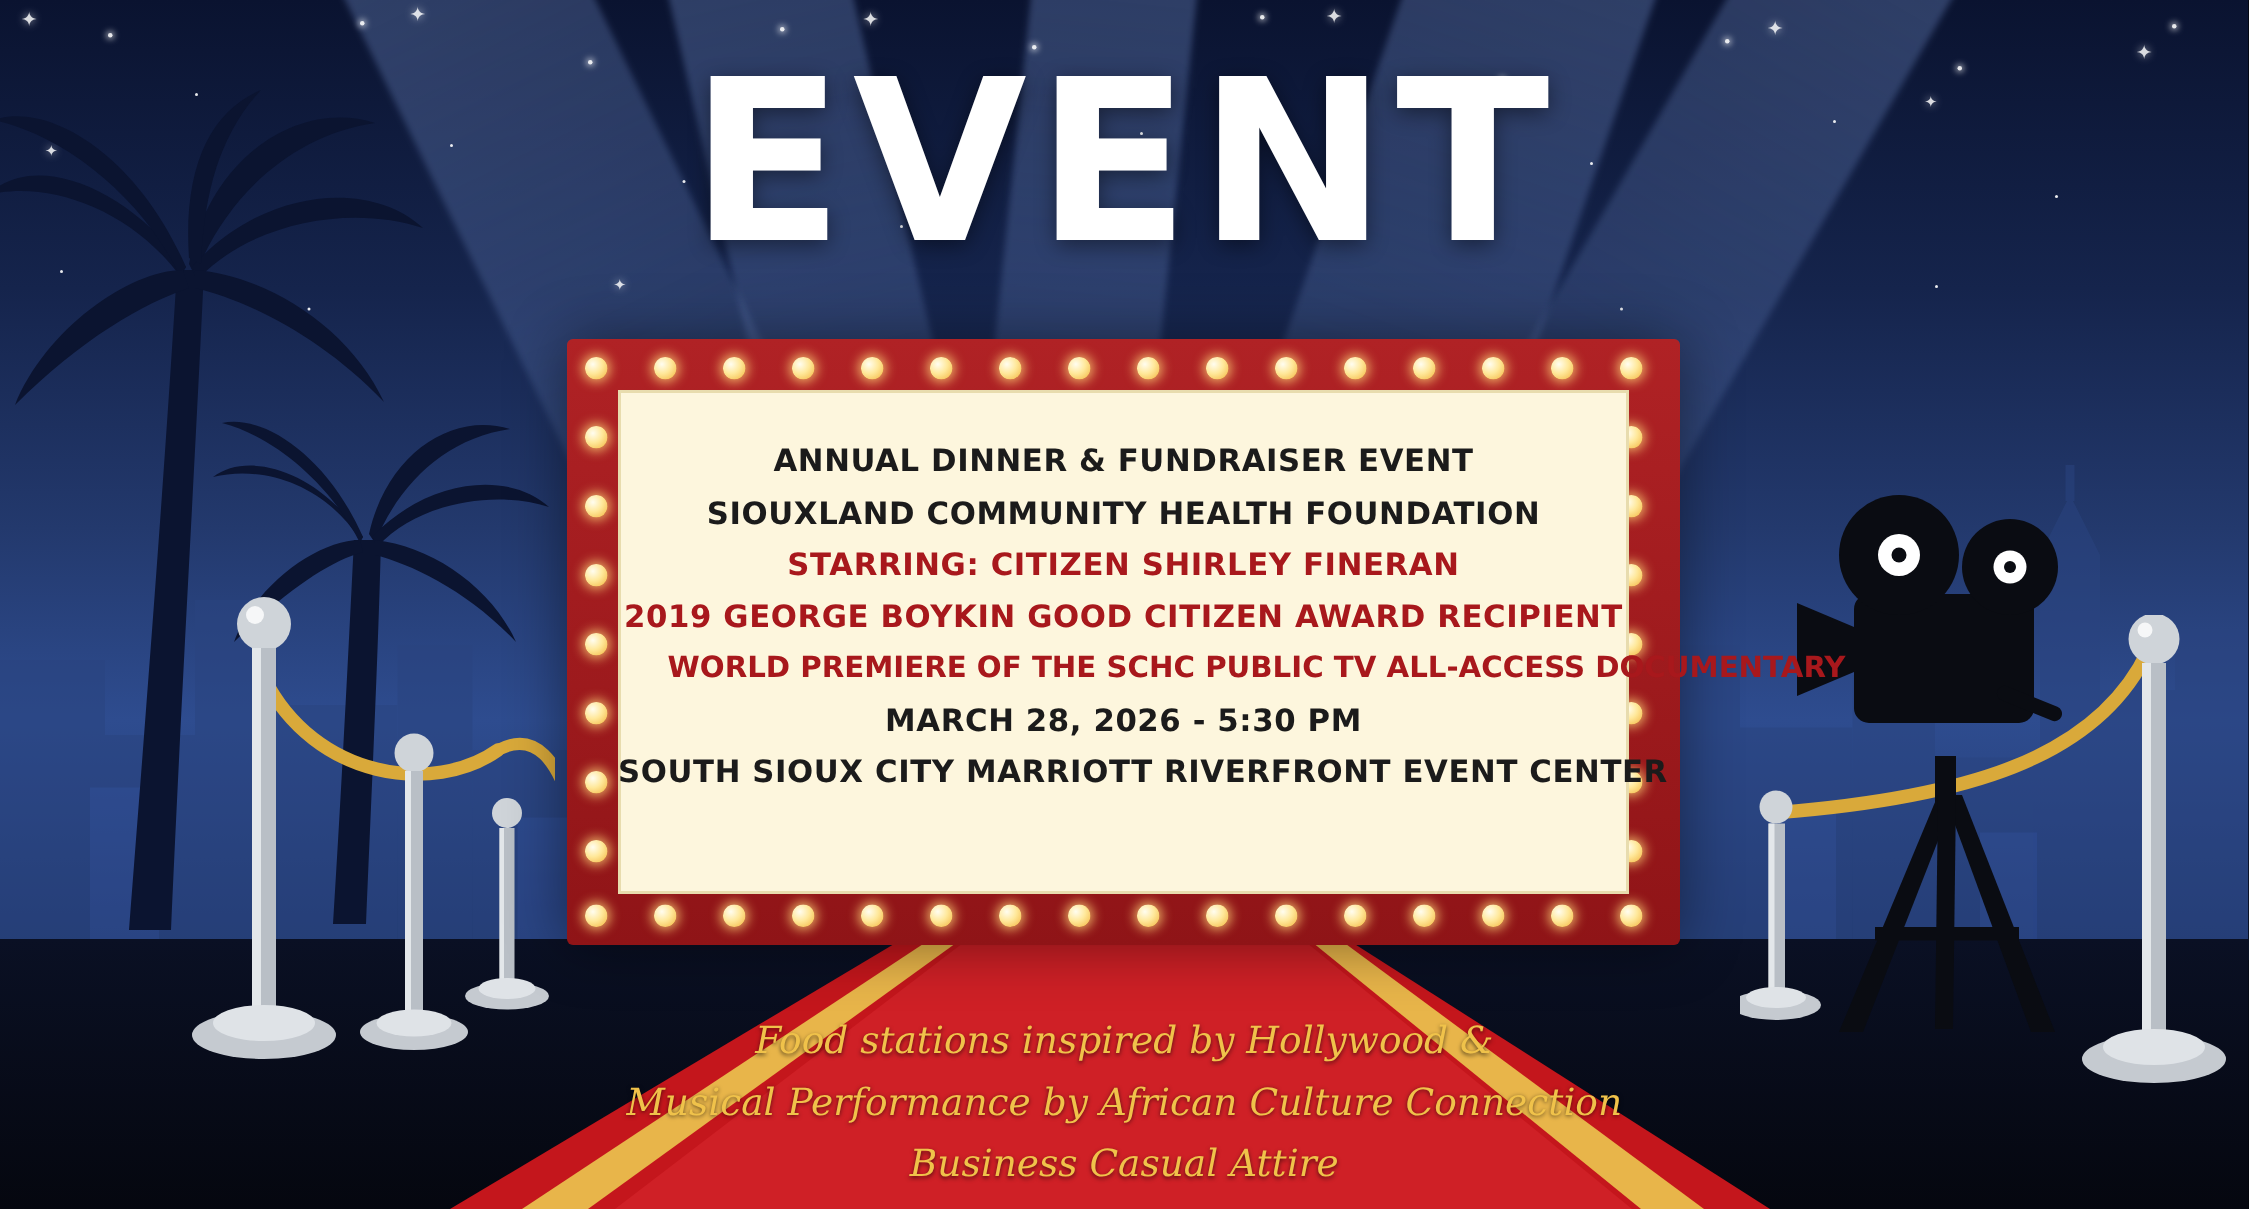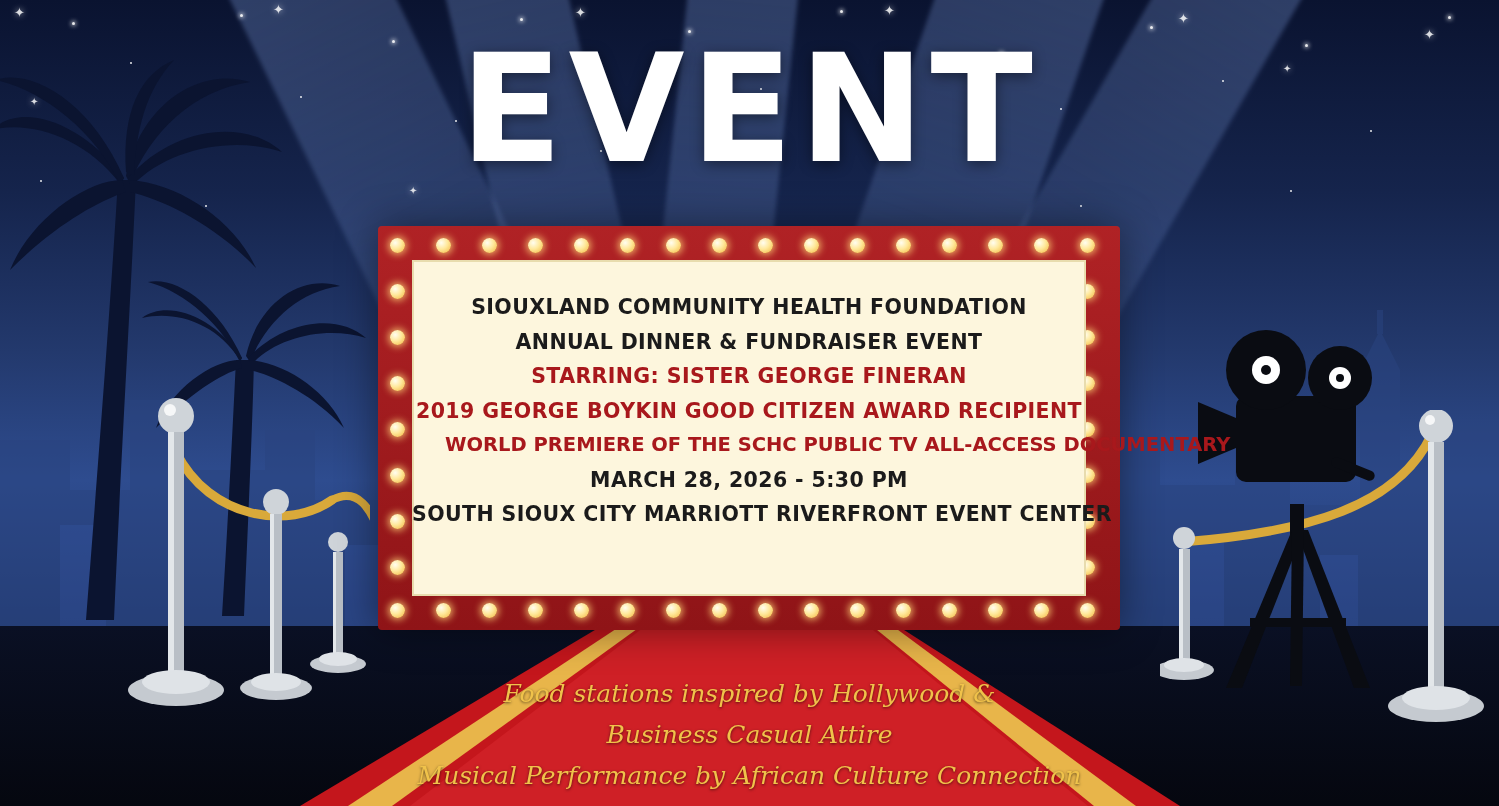--- a/index.html
+++ b/index.html
@@ -398,30 +398,30 @@
       <div class="bulb" style="left:702px; top:104px;"></div>
       <div class="bulb" style="left:702px; top:150px;"></div>
       <div class="bulb" style="left:702px; top:196px;"></div>
       <div class="bulb" style="left:702px; top:242px;"></div>
       <div class="bulb" style="left:702px; top:288px;"></div>
       <div class="bulb" style="left:702px; top:334px;"></div>
     </div>
 
     <div class="marquee-inner">
       <div class="mq-text">
+        <span class="line">ANNUAL DINNER &amp; FUNDRAISER EVENT</span>
         <span class="line">SIOUXLAND COMMUNITY HEALTH FOUNDATION</span>
-        <span class="line">ANNUAL DINNER &amp; FUNDRAISER EVENT</span>
-        <span class="line red">STARRING: SISTER GEORGE FINERAN</span>
+        <span class="line red">STARRING: CITIZEN SHIRLEY FINERAN</span>
         <span class="line red">2019 GEORGE BOYKIN GOOD CITIZEN AWARD RECIPIENT</span>
         <span class="line red tight">WORLD PREMIERE OF THE SCHC PUBLIC TV ALL-ACCESS DOCUMENTARY</span>
         <span class="line">MARCH 28, 2026 - 5:30 PM</span>
         <span class="line">SOUTH SIOUX CITY MARRIOTT RIVERFRONT EVENT CENTER</span>
       </div>
     </div>
   </div>
 
   <div class="footer">
     <span class="line">Food stations inspired by Hollywood &amp;</span>
+    <span class="line">Musical Performance by African Culture Connection</span>
     <span class="line">Business Casual Attire</span>
-    <span class="line">Musical Performance by African Culture Connection</span>
   </div>
 
 </div>
 
 </body></html>

